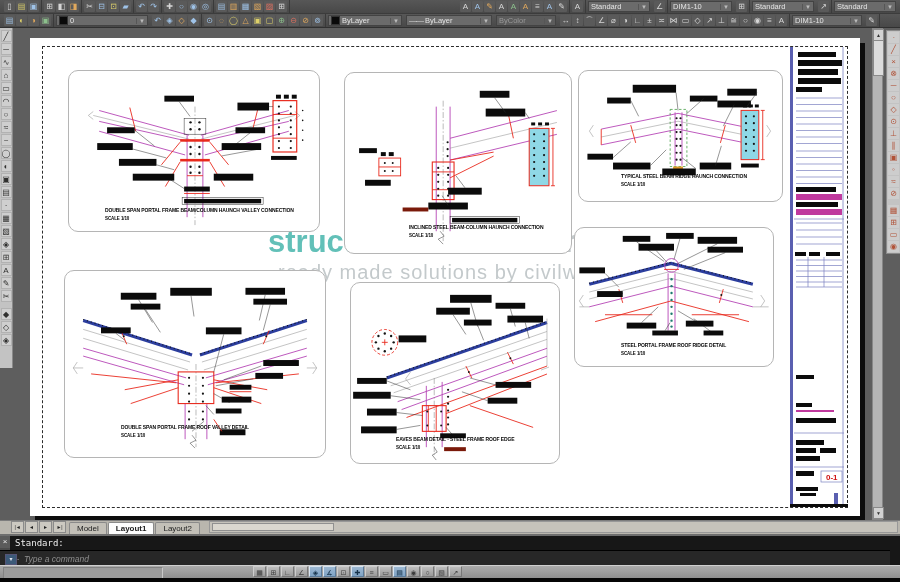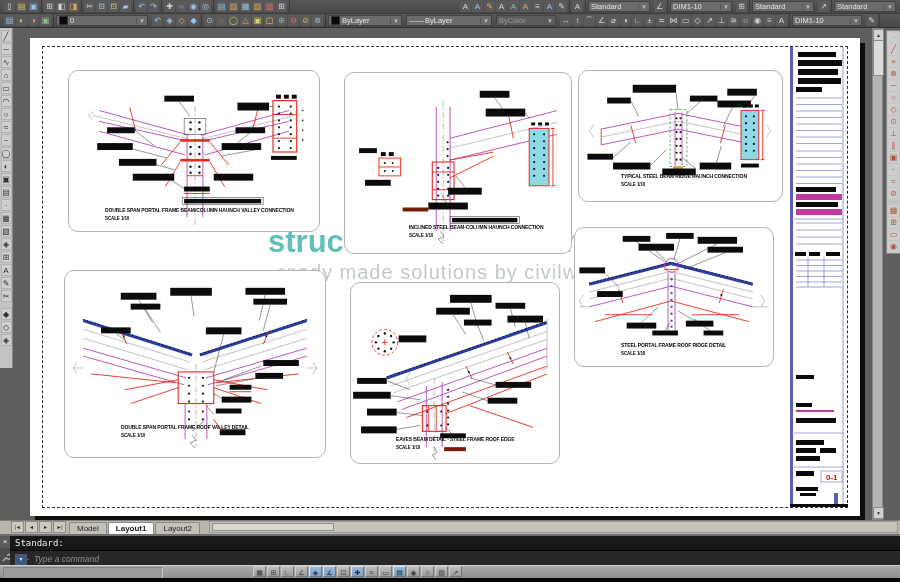--- a/index.html
+++ b/index.html
@@ -84,21 +84,21 @@
   .tab.active{background:#fdfdfd;font-weight:bold;}
   #hscroll{flex:1;height:10px;background:#c6c3bb;border:1px solid #989898;margin:0 2px 1px 8px;position:relative;}
   #hthumb{position:absolute;left:2px;top:1px;width:120px;height:6px;background:#dad7cf;border:1px solid #909090;}
 
   
   #cmdwin{position:absolute;top:534px;left:0;width:900px;height:31px;background:#171717;border-top:2px solid #6e6e6e;box-sizing:border-box;}
   #cmd-gutter{position:absolute;left:0;top:0;width:10px;height:29px;background:#4c4c4c;}
   #cmd-close{position:absolute;left:0;top:0;width:10px;height:12px;color:#eaeaea;font-size:8px;line-height:12px;text-align:center;background:#5b5b5b;}
   #cmd-wrench{position:absolute;left:1px;top:16px;width:9px;height:11px;}
   #cmd-line1{position:absolute;left:15px;top:2px;color:#ececec;font-size:9px;font-family:"DejaVu Sans Mono",monospace;}
-  #cmd-input-row{position:absolute;left:10px;top:14px;width:890px;height:15px;background:#272727;border-top:1px solid #000;}
+  #cmd-input-row{position:absolute;left:0;top:14px;width:890px;height:15px;background:#272727;border-top:1px solid #000;}
   #cmd-prompt-icon{position:absolute;left:5px;top:2.5px;width:10px;height:9px;background:#3c5a79;border:1px solid #557;
                    color:#dfe6ee;font-size:6px;line-height:9px;text-align:center;}
   #cmd-caret{position:absolute;left:17px;top:4px;color:#9a9a9a;font-size:7px;}
   #cmd-input-text{position:absolute;left:24px;top:2.5px;font-style:italic;color:#8f8f8f;font-size:8.5px;}
 
   
   #statusbar{position:absolute;top:565px;left:0;width:900px;height:13px;
              background:linear-gradient(#ababab,#8e8e8e);border-top:1px solid #cfcfcf;box-sizing:border-box;}
   #coords{position:absolute;left:3px;top:1px;width:158px;height:10px;background:#9b9b9b;
           border:1px solid #828282;border-right-color:#c8c8c8;border-bottom-color:#c8c8c8;}

